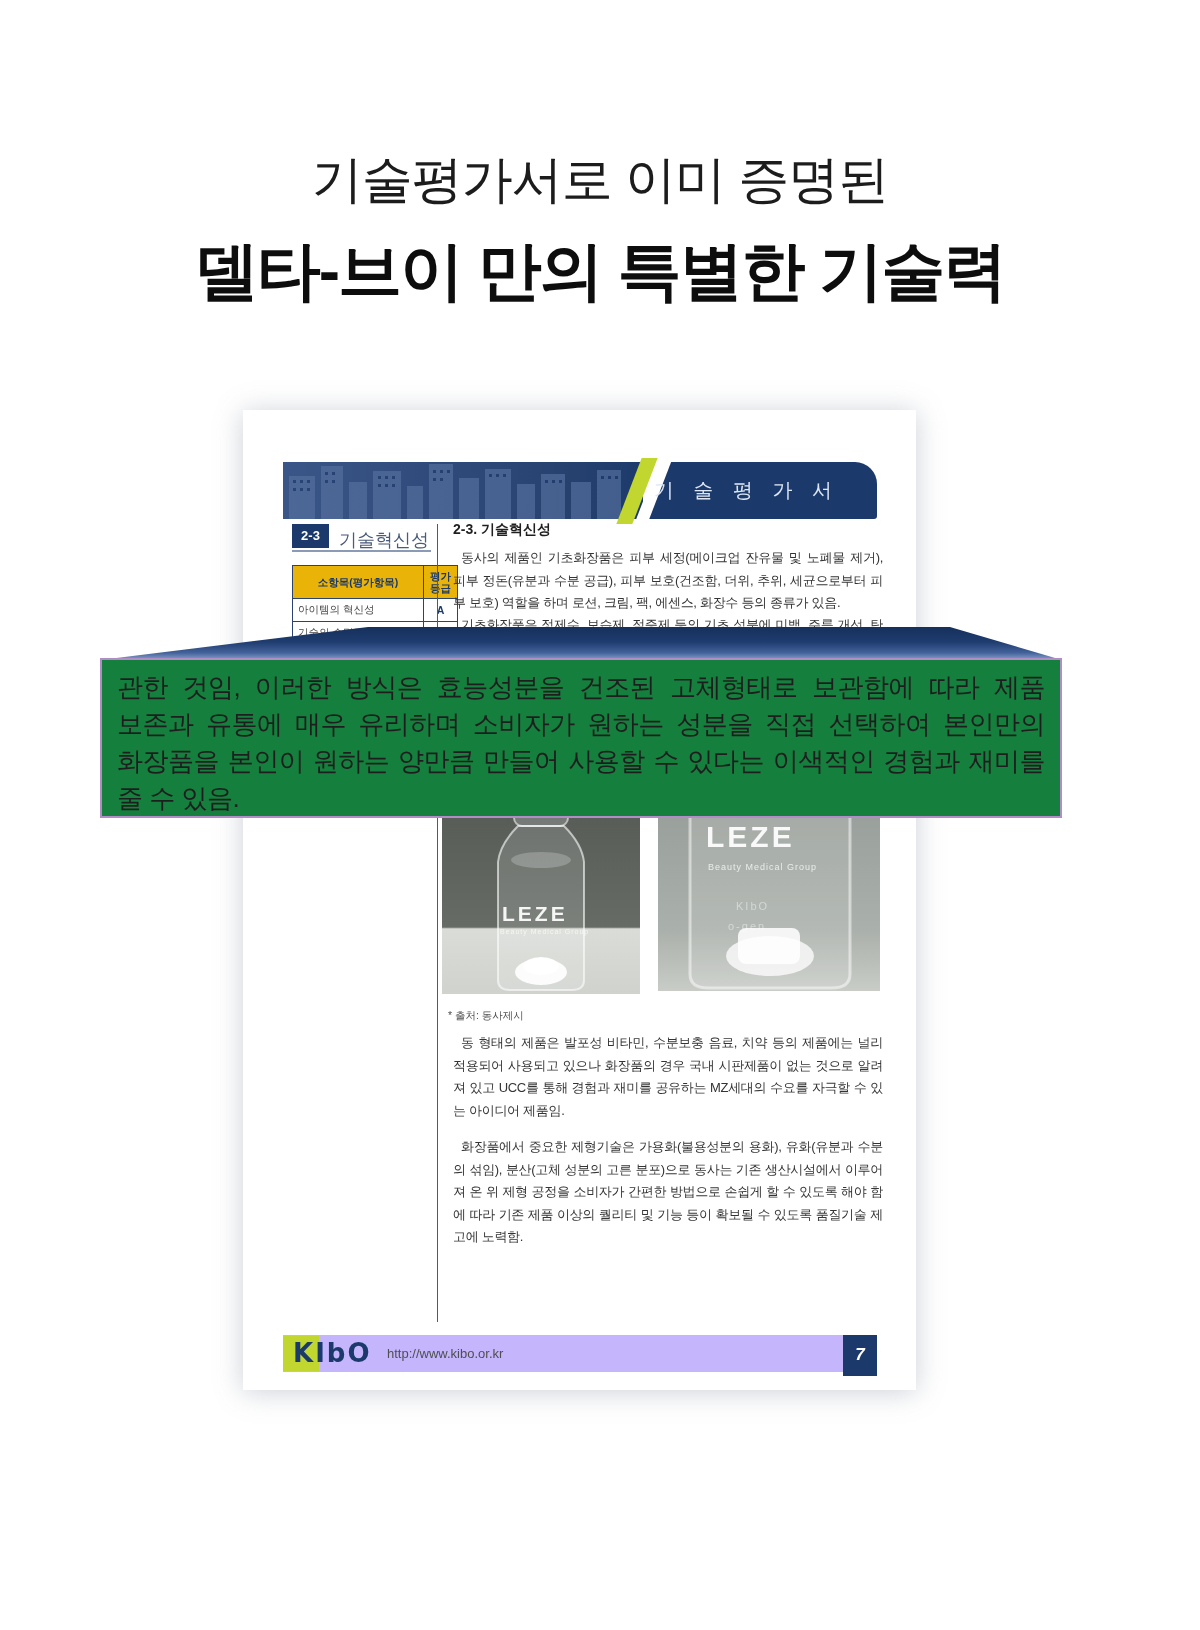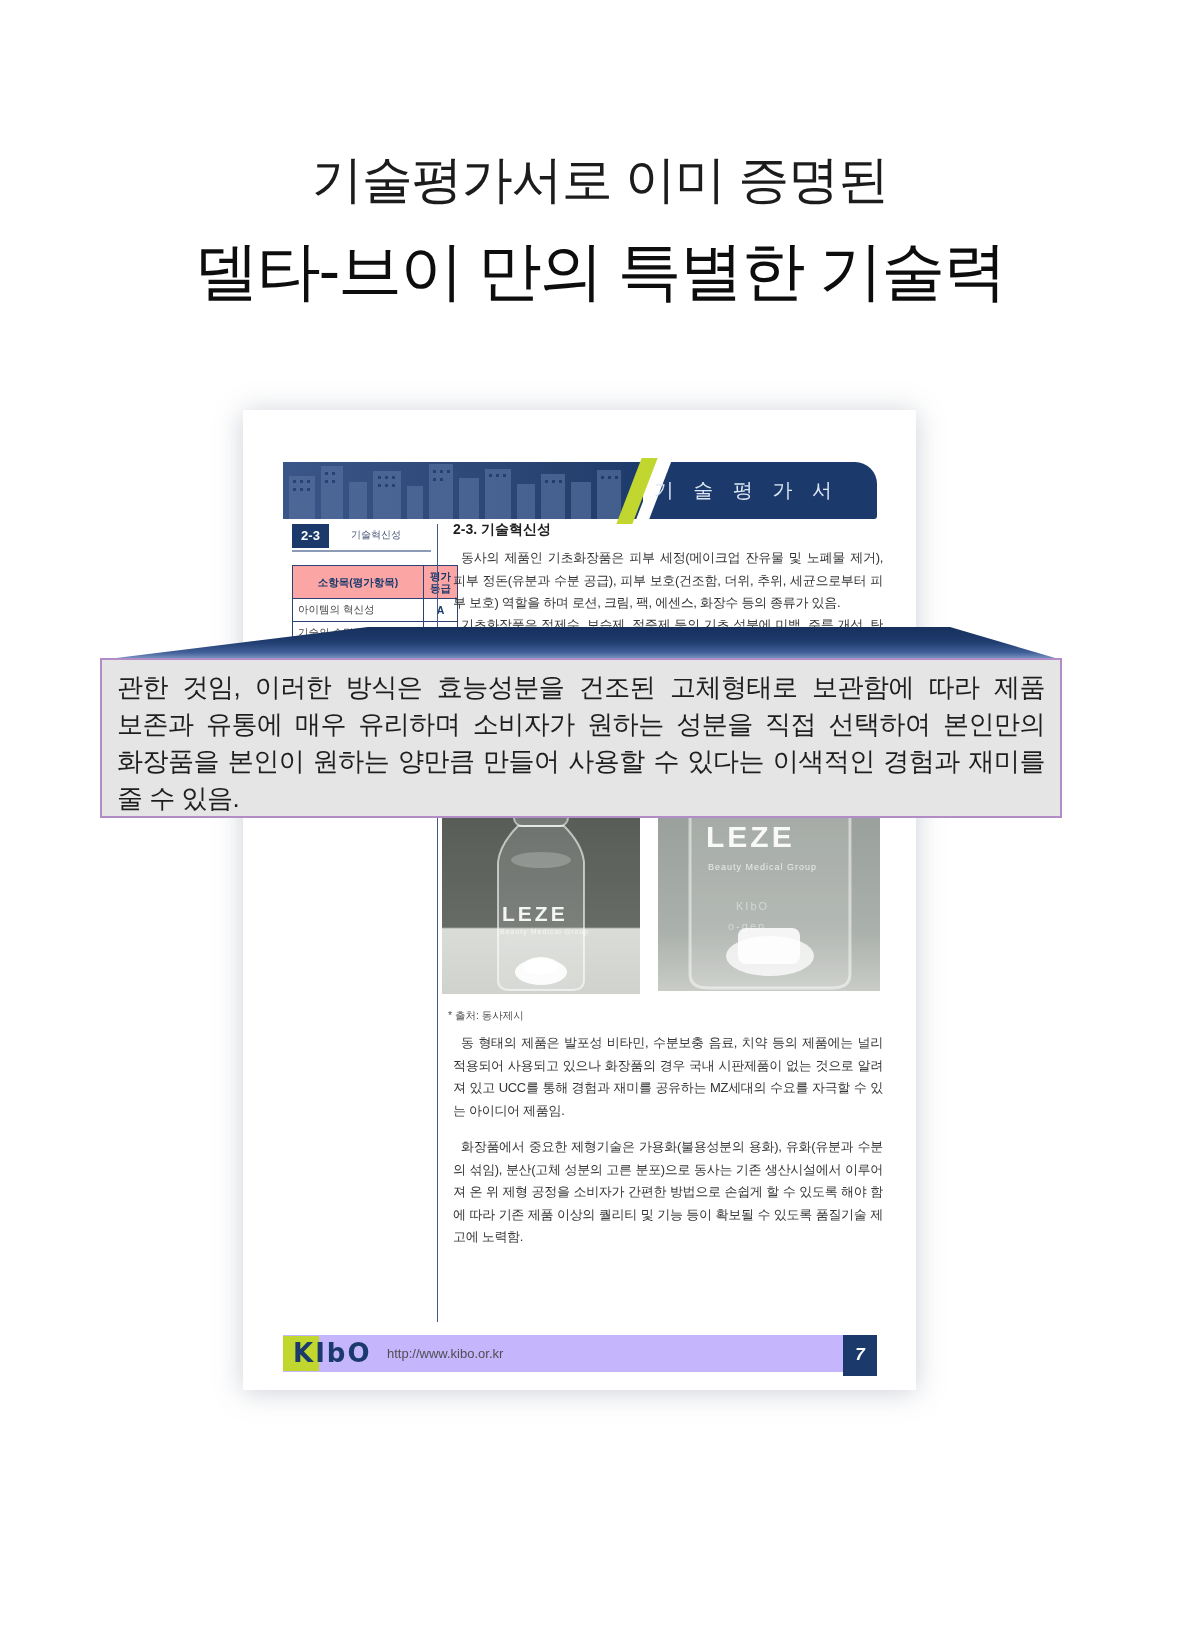--- a/index.html
+++ b/index.html
@@ -4,47 +4,47 @@
 <style>
   * { margin:0; padding:0; box-sizing:border-box; }
   html,body { background:#ffffff; }
   body { font-family:"Liberation Sans", sans-serif; }
   .canvas { position:relative; width:1200px; height:1630px; background:#ffffff; overflow:hidden; margin:0 auto; }
 
   
   .hero-sub { position:absolute; left:0; top:146px; width:1200px; text-align:center;
     font-size:51px; font-weight:400; color:#1c1c1c; letter-spacing:-1px; }
   .hero-title { position:absolute; left:0; top:228px; width:1200px; text-align:center;
-    font-size:64px; font-weight:400; color:#0d0d0d; letter-spacing:-2px; }
+    font-size:64px; font-weight:700; color:#0d0d0d; letter-spacing:-2px; }
 
   
   .page { position:absolute; left:243px; top:410px; width:673px; height:980px; background:#ffffff;
     box-shadow:0 2px 26px rgba(110,120,140,0.35); z-index:1; }
 
   
   .banner { position:absolute; left:40px; top:52px; width:594px; height:57px; }
   .banner-navy { position:absolute; left:300px; top:0; right:0; bottom:0; background:#1b3a6b;
     border-radius:0 22px 3px 0; clip-path:polygon(84px 0, 100% 0, 100% 100%, 62px 100%); }
   .banner-city { position:absolute; left:0; top:0; width:360px; height:57px; overflow:hidden; }
   .banner-stripe-lime { position:absolute; left:346px; top:-4px; width:16px; height:66px;
     background:#c1d730; transform:skewX(-21deg); z-index:3; }
   .banner-stripe-white { position:absolute; left:364px; top:-4px; width:13px; height:66px;
     background:#ffffff; transform:skewX(-21deg); z-index:3; }
   .banner-title { position:absolute; right:38px; top:0; height:57px; line-height:57px; z-index:4;
     color:#dce6f4; font-size:20px; letter-spacing:7px; font-weight:400; }
 
   
   .side-tab-num { position:absolute; left:49px; top:114px; width:37px; height:24px; background:#1b3a6b;
     color:#ffffff; font-size:13px; font-weight:700; text-align:center; line-height:24px; }
-  .side-tab-label { position:absolute; left:108px; top:118px; font-size:10px; color:#4a5a78;text-align:right; }
+  .side-tab-label { position:absolute; left:96px; top:118px; font-size:18px; color:#4a5a78;text-align:right; }
   .side-tab-rule { position:absolute; left:49px; top:140px; width:139px; height:2px; background:#8b9ab5; }
 
   .grade-table { position:absolute; left:49px; top:155px; width:166px; border-collapse:collapse;
     border:1px solid #2c4273; font-size:10.5px; }
-  .grade-table th { border:1px solid #2c4273; background:#fca5a5; color:#1b3a6b; font-weight:700;
+  .grade-table th { border:1px solid #2c4273; background:#eab308; color:#1b3a6b; font-weight:700;
     padding:4px 2px; line-height:1.15; }
   .grade-table td { border:1px solid #2c4273; background:#ffffff; color:#474747; padding:4px 5px; }
   .grade-table td.grade { text-align:center; color:#1b3a6b; font-weight:700; width:34px; }
 
   .v-divider { position:absolute; left:194px; top:114px; width:1px; height:798px; background:#44598c; }
 
   
   .content-head { position:absolute; left:210px; top:111px; width:430px; font-size:14px; font-weight:700; color:#1f1f1f; }
   .body-par { position:absolute; width:430px; font-size:13px; line-height:1.74; color:#343434;
     text-align:justify; letter-spacing:-0.3px; text-indent:8px; }
@@ -72,21 +72,21 @@
     letter-spacing:2px; font-family:"DejaVu Sans", sans-serif; }
   .footer-url { position:absolute; left:104px; top:11px; font-size:13px; color:#4f4f4f; }
   .page-num-box { position:absolute; right:0px; top:0px; width:34px; height:41px; background:#1b3a6b;
     color:#ffffff; font-size:17px; font-style:italic; font-weight:700; text-align:center; line-height:39px; }
 
   
   .callout-beam { position:absolute; left:100px; top:627px; width:962px; height:33px; z-index:9;
     background:linear-gradient(180deg,#16305c 0%,#1f3c6f 45%,#43619a 78%,#8aa3cb 100%);
     clip-path:polygon(268px 0, 850px 0, 100% 100%, 0 100%); }
   .callout-box { position:absolute; left:100px; top:658px; width:962px; height:160px; z-index:10;
-    background:#e5e5e5; border:2px solid #b augmentation; border:2px solid #b18cc6; overflow:hidden;
+    background:#15803d; border:2px solid #b augmentation; border:2px solid #b18cc6; overflow:hidden;
     padding:9px 15px 0 15px; }
   .callout-line { font-size:26px; line-height:37px; color:#1e1e1e; font-weight:500;
     letter-spacing:-0.5px; text-align:justify; text-align-last:justify; white-space:normal; }
   .callout-line.last { text-align-last:left; }
 </style>
 </head>
 <body>
 
 <div class="canvas">
 

